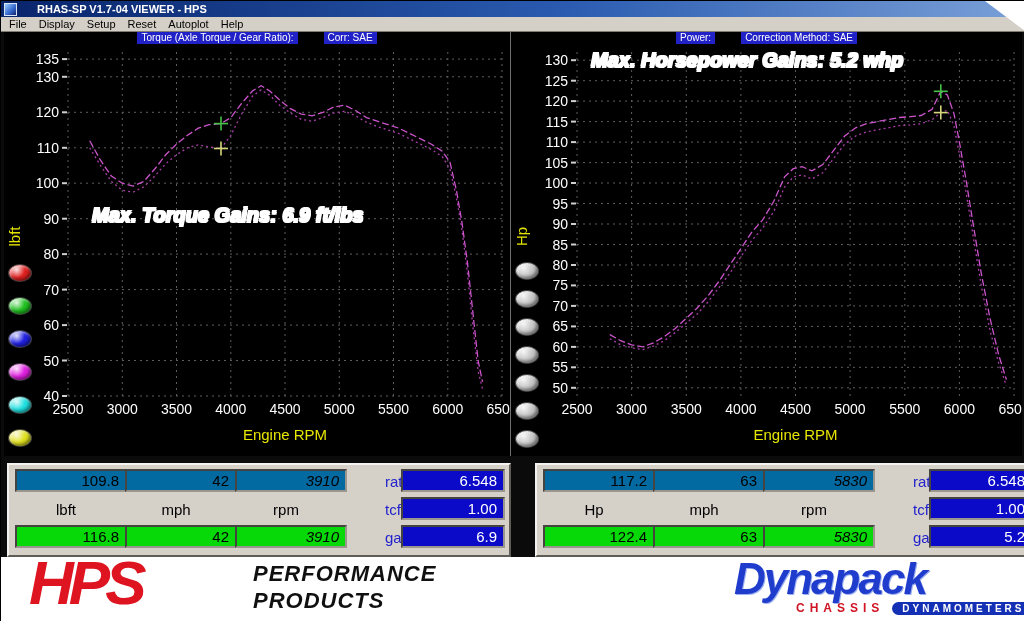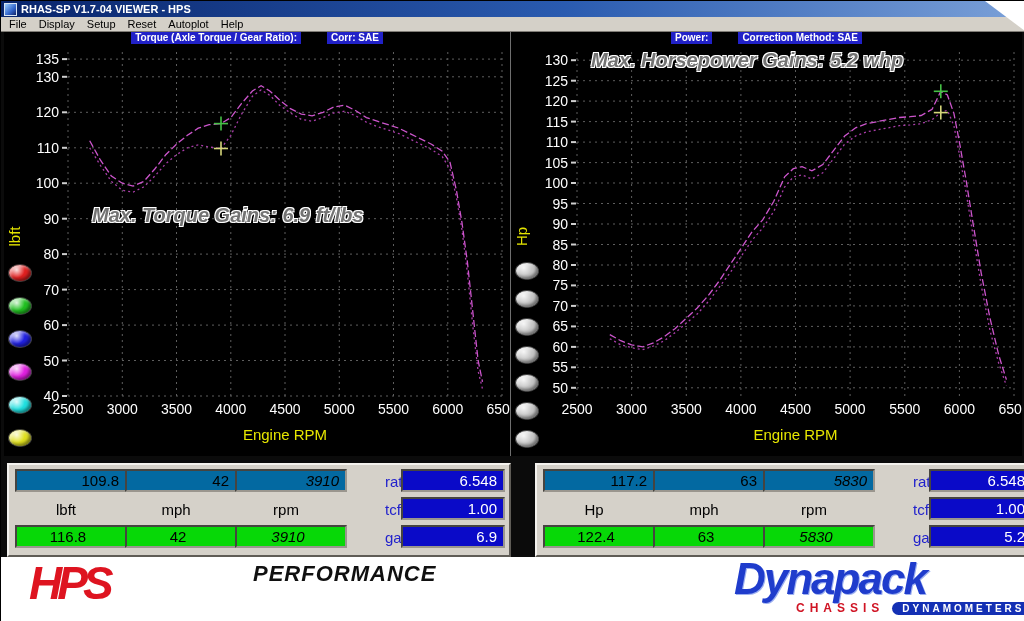--- a/index.html
+++ b/index.html
@@ -2,85 +2,85 @@
 <html><head>
 <meta charset="utf-8">
 <style>
   html,body{margin:0;padding:0;background:#333;}
   #app{position:relative;width:1024px;height:621px;background:#0b0b0b;overflow:hidden;
        font-family:"Liberation Sans",sans-serif;border:1px solid #000;}
 
   
   .titlebar{position:absolute;left:0;top:0;right:0;height:16px;
     background:linear-gradient(90deg,#08246b,#2a5bb0 55%,#7aa0d8);
-    display:flex;align-items:center;gap:4px;padding-left:3px;}
+    display:flex;align-items:center;gap:20px;padding-left:3px;}
   .app-icon{width:11px;height:11px;background:linear-gradient(135deg,#9ccfff,#3366cc 60%,#112266);
     border:1px solid #d8e4f4;flex:0 0 auto;}
   .titlebar-text{color:#fff;font-size:11px;font-weight:bold;white-space:nowrap;}
   .corner{position:absolute;top:0;right:0;width:40px;height:30px;background:#fff;
     clip-path:polygon(0 0,100% 0,100% 100%);z-index:30;}
 
   
   .menubar{position:absolute;top:16px;left:0;right:0;height:14px;background:#d4d0c8;
     border-bottom:1px solid #7f7c76;display:flex;align-items:center;padding-left:2px;
     font-size:11px;color:#000;}
   .menu-item{padding:0 6px;cursor:default;}
 
   
   .panel{position:absolute;top:31px;height:424px;background:#000;}
   .panel.pleft{left:3px;width:506px;border-right:1px solid #6f6f6f;}
   .panel.pright{left:510px;width:511px;}
   .chart-header{position:absolute;top:0;left:0;right:0;height:12px;display:flex;
     justify-content:center;gap:26px;align-items:center;}
-  .hdr{background:#2121c8;color:#fff;font-size:10px;font-weight:bold;padding:0 4px;
+  .hdr{background:#2121c8;color:#fff;font-size:10px;font-weight:normal;padding:0 4px;
     line-height:12px;white-space:nowrap;}
   .ylabel{position:absolute;left:-12px;top:196px;width:44px;text-align:center;color:#e3e300;
     font-size:15px;transform:rotate(-90deg);white-space:nowrap;}
   .oval-col{position:absolute;left:4px;display:flex;flex-direction:column;align-items:center;width:24px;}
   .oval-col.six{top:232px;gap:15px;}
   .oval-col.seven{top:230px;gap:10px;}
   .oval{width:22px;height:16px;border-radius:50%;border:1px solid #3d3d3d;
     box-shadow:inset -2px -2px 3px rgba(0,0,0,.45), inset 2px 2px 3px rgba(255,255,255,.55);}
   .chart{position:absolute;top:12px;}
   .panel.pleft .chart{left:30px;}
   .panel.pright .chart{left:32px;}
   svg .grid{stroke:#5e5e5e;stroke-dasharray:2 4;stroke-width:1;}
   svg .tickmark{stroke:#cfcfcf;stroke-width:2;}
   svg .ytick{fill:#fff;font-size:14px;text-anchor:end;}
   svg .xtick{fill:#fff;font-size:14px;text-anchor:middle;}
   svg .axis-x{fill:#e6e600;font-size:15px;text-anchor:middle;}
-  .annot{position:absolute;z-index:5;font-weight:bold;font-style:italic;font-size:20px;color:#737373;
+  .annot{position:absolute;z-index:5;font-weight:bold;font-style:italic;font-size:20px;color:#ffffff;
     text-shadow:-1px -1px 0 #fff,1px -1px 0 #fff,-1px 1px 0 #fff,1px 1px 0 #fff,2px 3px 3px rgba(0,0,0,.6);
     white-space:nowrap;}
   .annot.torque{left:88px;top:172px;}
   .annot.power{left:80px;top:17px;}
 
   
   .readout{position:absolute;top:462px;height:90px;background:#d5d1c9;
     border-top:2px solid #f4f2ee;border-left:2px solid #f4f2ee;
     border-right:2px solid #5f5c56;border-bottom:2px solid #5f5c56;}
   .readout.rleft{left:6px;width:500px;}
   .readout.rright{left:514px;width:503px;margin-left:20px;}
   .vbox{position:absolute;width:102px;height:19px;line-height:19px;border:2px inset #9a968e;
     text-align:right;padding-right:6px;font-size:15px;color:#000;background:#fff;}
   .vbox.yellow{background:#0369a1;}
   .vbox.green{background:#07d807;}
   .c0{left:6px;} .c1{left:116px;} .c2{left:226px;font-style:italic;}
-  .rowy{top:4px;} .rowg{top:60px;text-align:center;}
+  .rowy{top:4px;} .rowg{top:60px;}
   .unit{position:absolute;top:36px;width:110px;text-align:center;font-size:15px;color:#000;}
   .u0{left:2px;} .u1{left:112px;} .u2{left:222px;}
   .slabel{position:absolute;left:338px;font-size:15px;color:#2222cc;padding-left:38px;}
   .s0{top:8px;} .s1{top:36px;} .s2{top:64px;}
   .bbox{position:absolute;left:392px;width:94px;height:19px;line-height:19px;border:2px inset #9a968e;
     background:#0a0ac8;color:#fff;text-align:right;padding-right:6px;font-size:15px;}
   .b0{top:4px;} .b1{top:32px;} .b2{top:60px;}
 
   
   .footer{position:absolute;left:0;top:556px;width:1024px;height:65px;background:#fff;}
-  .hps{position:absolute;left:28px;top:-6px;font-size:46px;line-height:64px;font-weight:bold;
+  .hps{position:absolute;left:28px;top:-6px;font-size:62px;line-height:64px;font-weight:bold;
     font-style:italic;color:#de1420;letter-spacing:-5px;}
   .hps-lines{position:absolute;left:252px;top:3px;font-style:italic;font-weight:bold;font-size:22px;
     color:#101010;line-height:27px;letter-spacing:1px;}
   .dyn{position:absolute;left:733px;top:1px;width:280px;}
   .dyn-word{font-size:44px;line-height:42px;font-weight:bold;font-style:italic;color:#1f3ccc;
     letter-spacing:-2px;text-shadow:1px 1px 0 #9db0f0;}
   .dyn-sub{display:flex;gap:8px;align-items:center;margin-left:62px;margin-top:1px;}
   .chassis{color:#d01424;font-weight:bold;font-size:12px;letter-spacing:5px;}
   .dynamo{background:#1430b4;color:#fff;font-weight:bold;font-size:10px;letter-spacing:3px;
     padding:1px 10px;border-radius:8px;}
@@ -319,20 +319,21 @@
     <div class="slabel s2">gain</div>
     <div class="bbox b0">6.548</div>
     <div class="bbox b1">1.00</div>
     <div class="bbox b2">5.2</div>
   </div>
 
   <div class="footer">
     <div class="hps">HPS</div>
     <div class="hps-lines">
       <div>PERFORMANCE</div>
+      <div>PRODUCTS</div>
     </div>
     <div class="dyn">
       <div class="dyn-word">Dynapack</div>
       <div class="dyn-sub">
         <span class="chassis">CHASSIS</span>
         <span class="dynamo">DYNAMOMETERS</span>
       </div>
     </div>
   </div>
 

